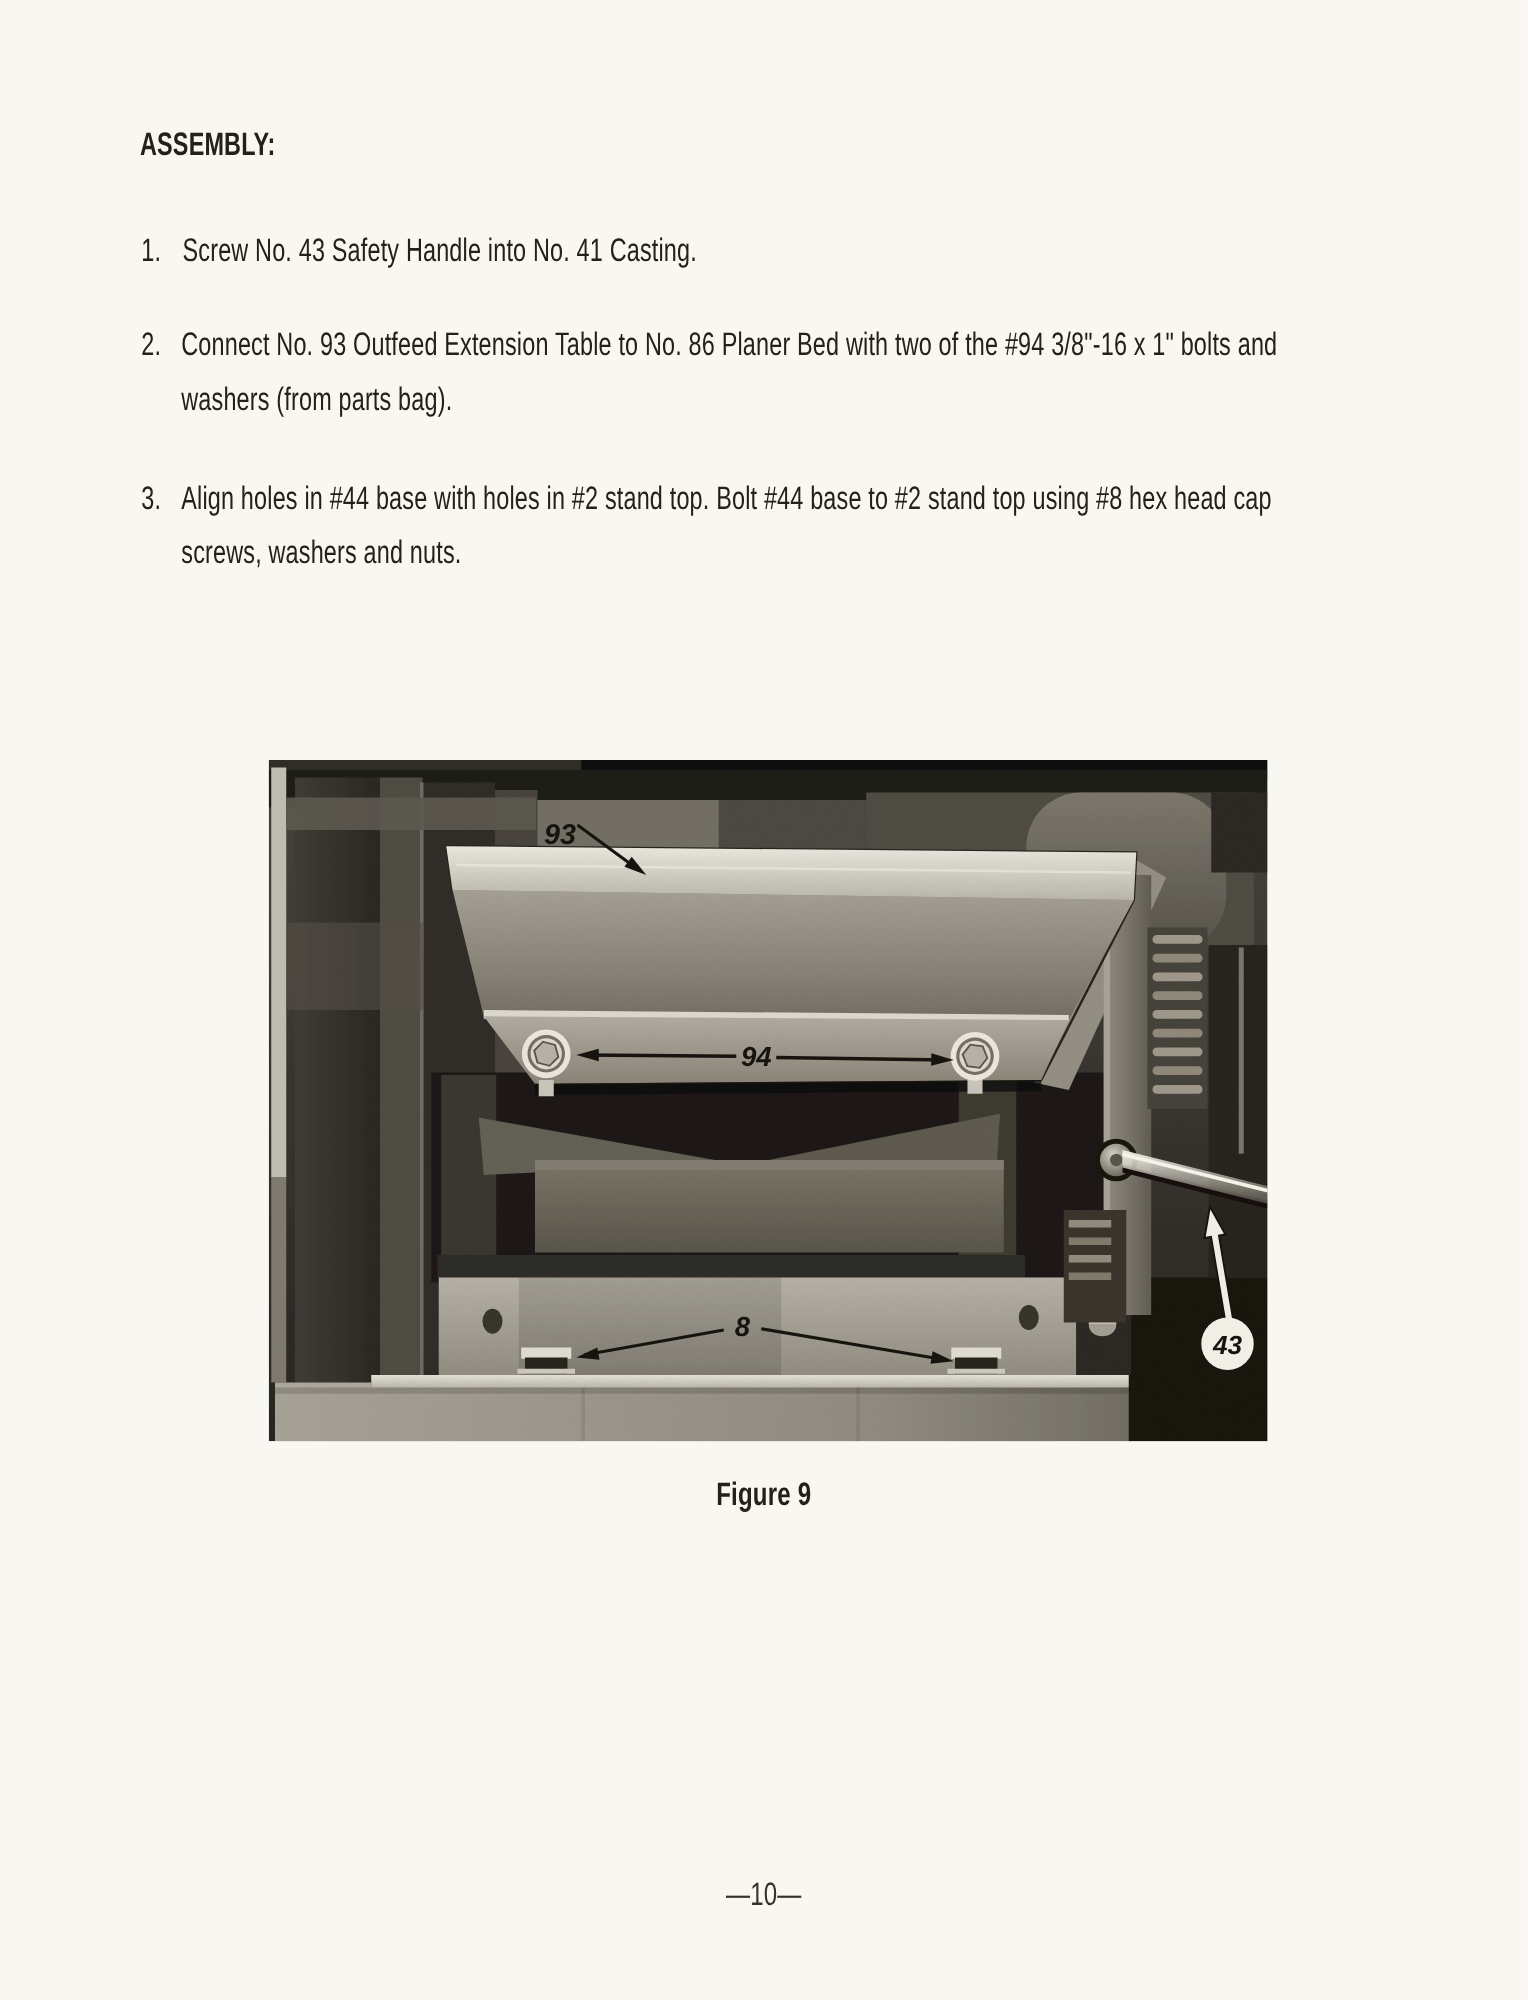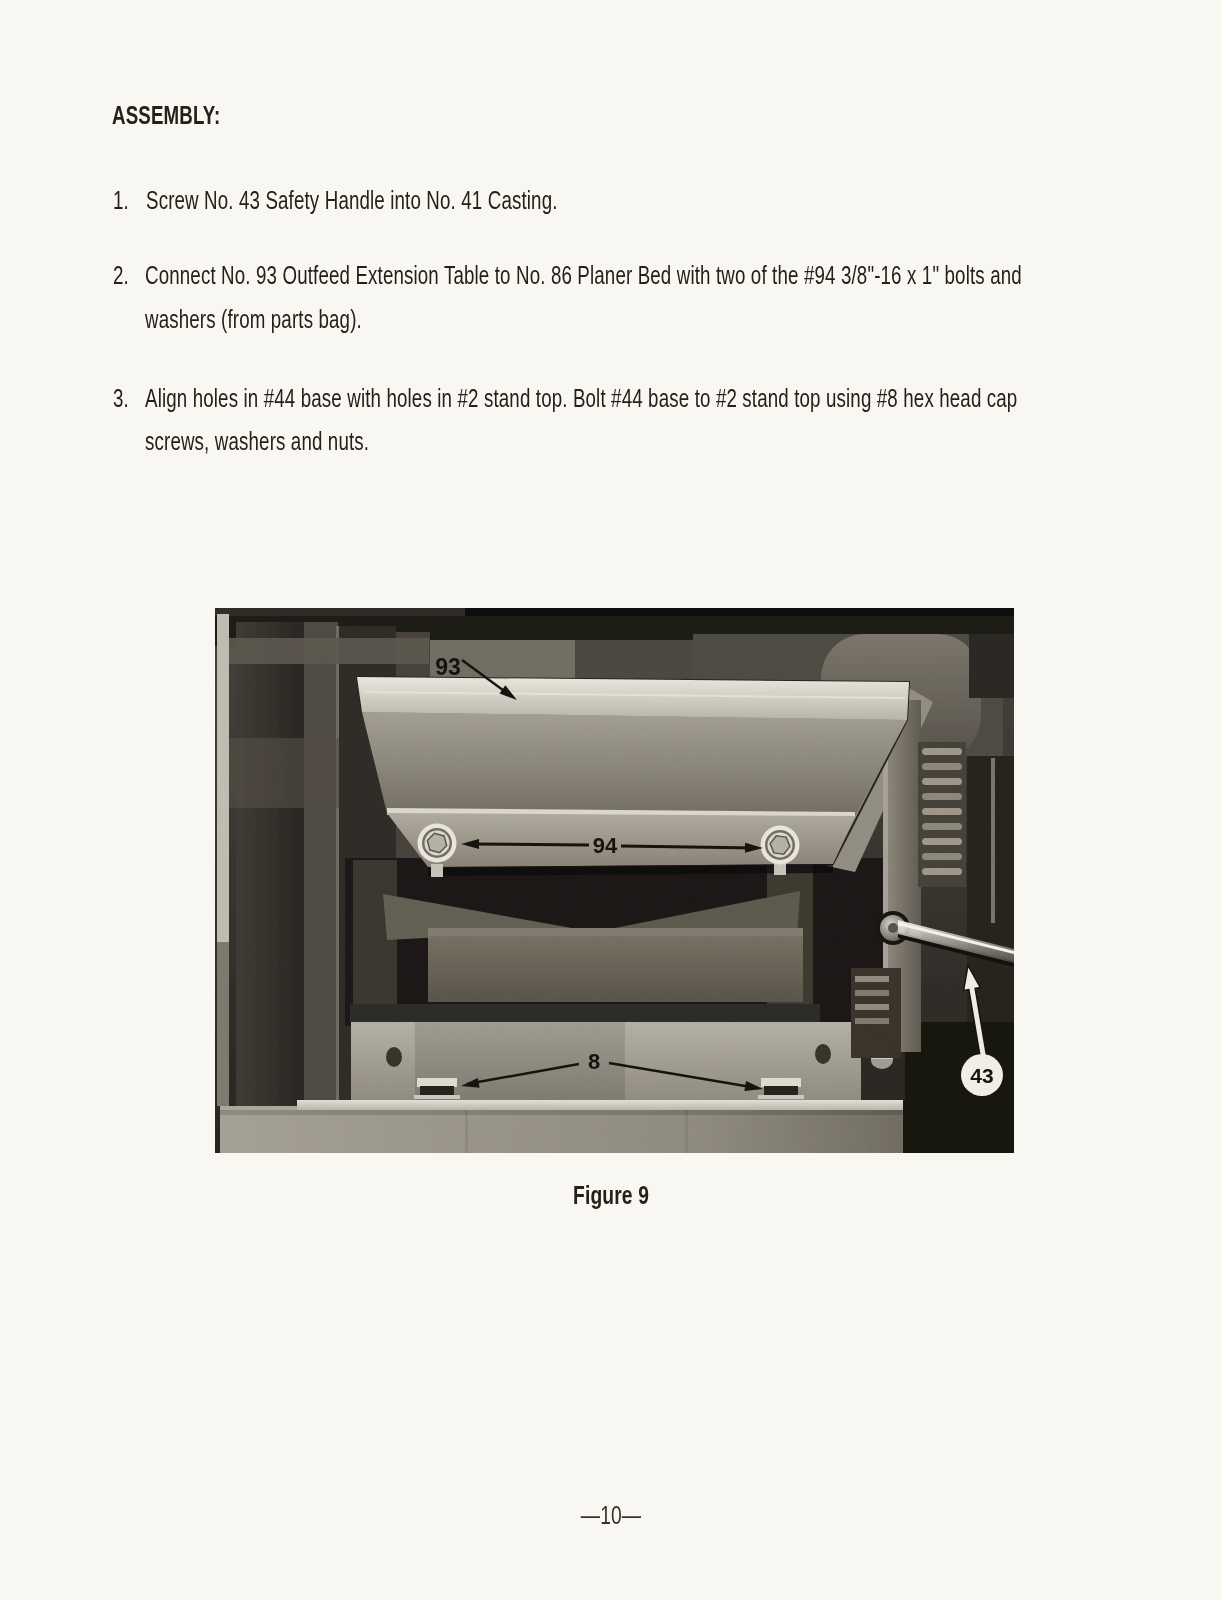--- a/index.html
+++ b/index.html
@@ -21,21 +21,21 @@
     color:#24211a;
   }
   .bold{font-weight:700;}
   .heading{transform:scaleX(.72);}
   .center{
     left:0;width:1222px;text-align:center;
     transform:scaleX(.74);
     transform-origin:50% 0;
   }
   .figure-wrap{
-    position:absolute;left:215px;top:608px;width:799px;height:545px;
+    position:absolute;left:215px;top:608px;width:799px;height:545px;font-style:italic;
   }
   .figure-wrap svg{display:block;width:100%;height:100%;}
 </style>
 </head>
 <body>
 
 <div class="page">
 
   <div class="txt bold heading" style="left:112px;top:100px">ASSEMBLY:</div>
 

